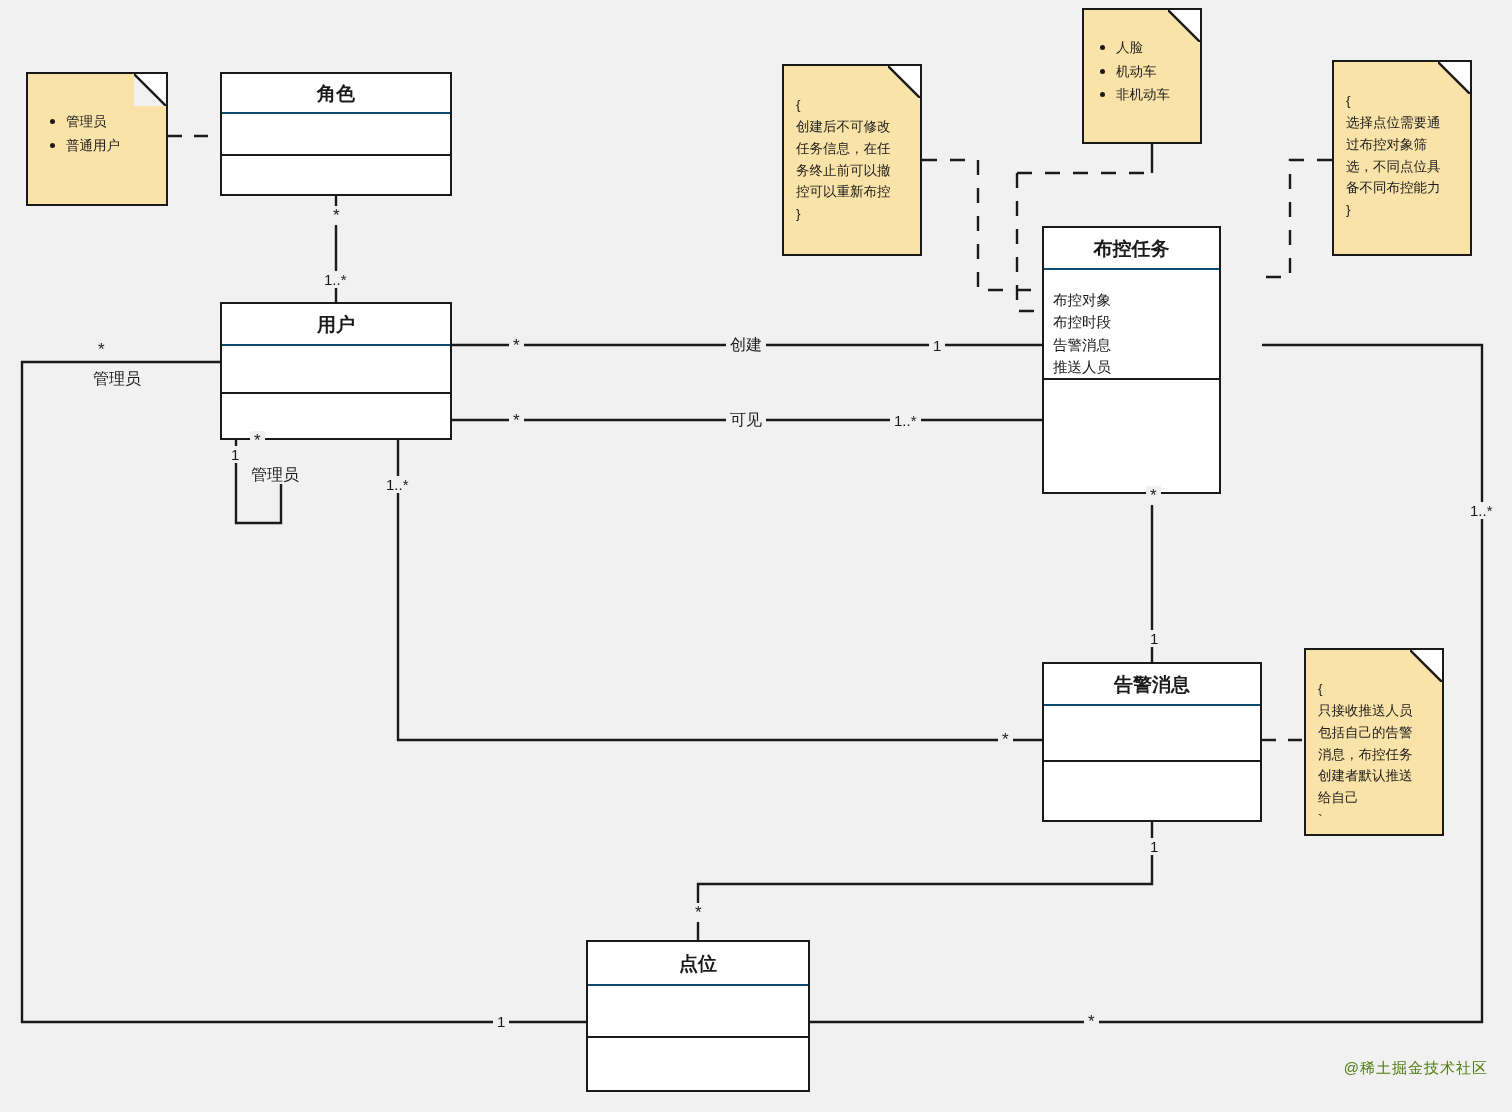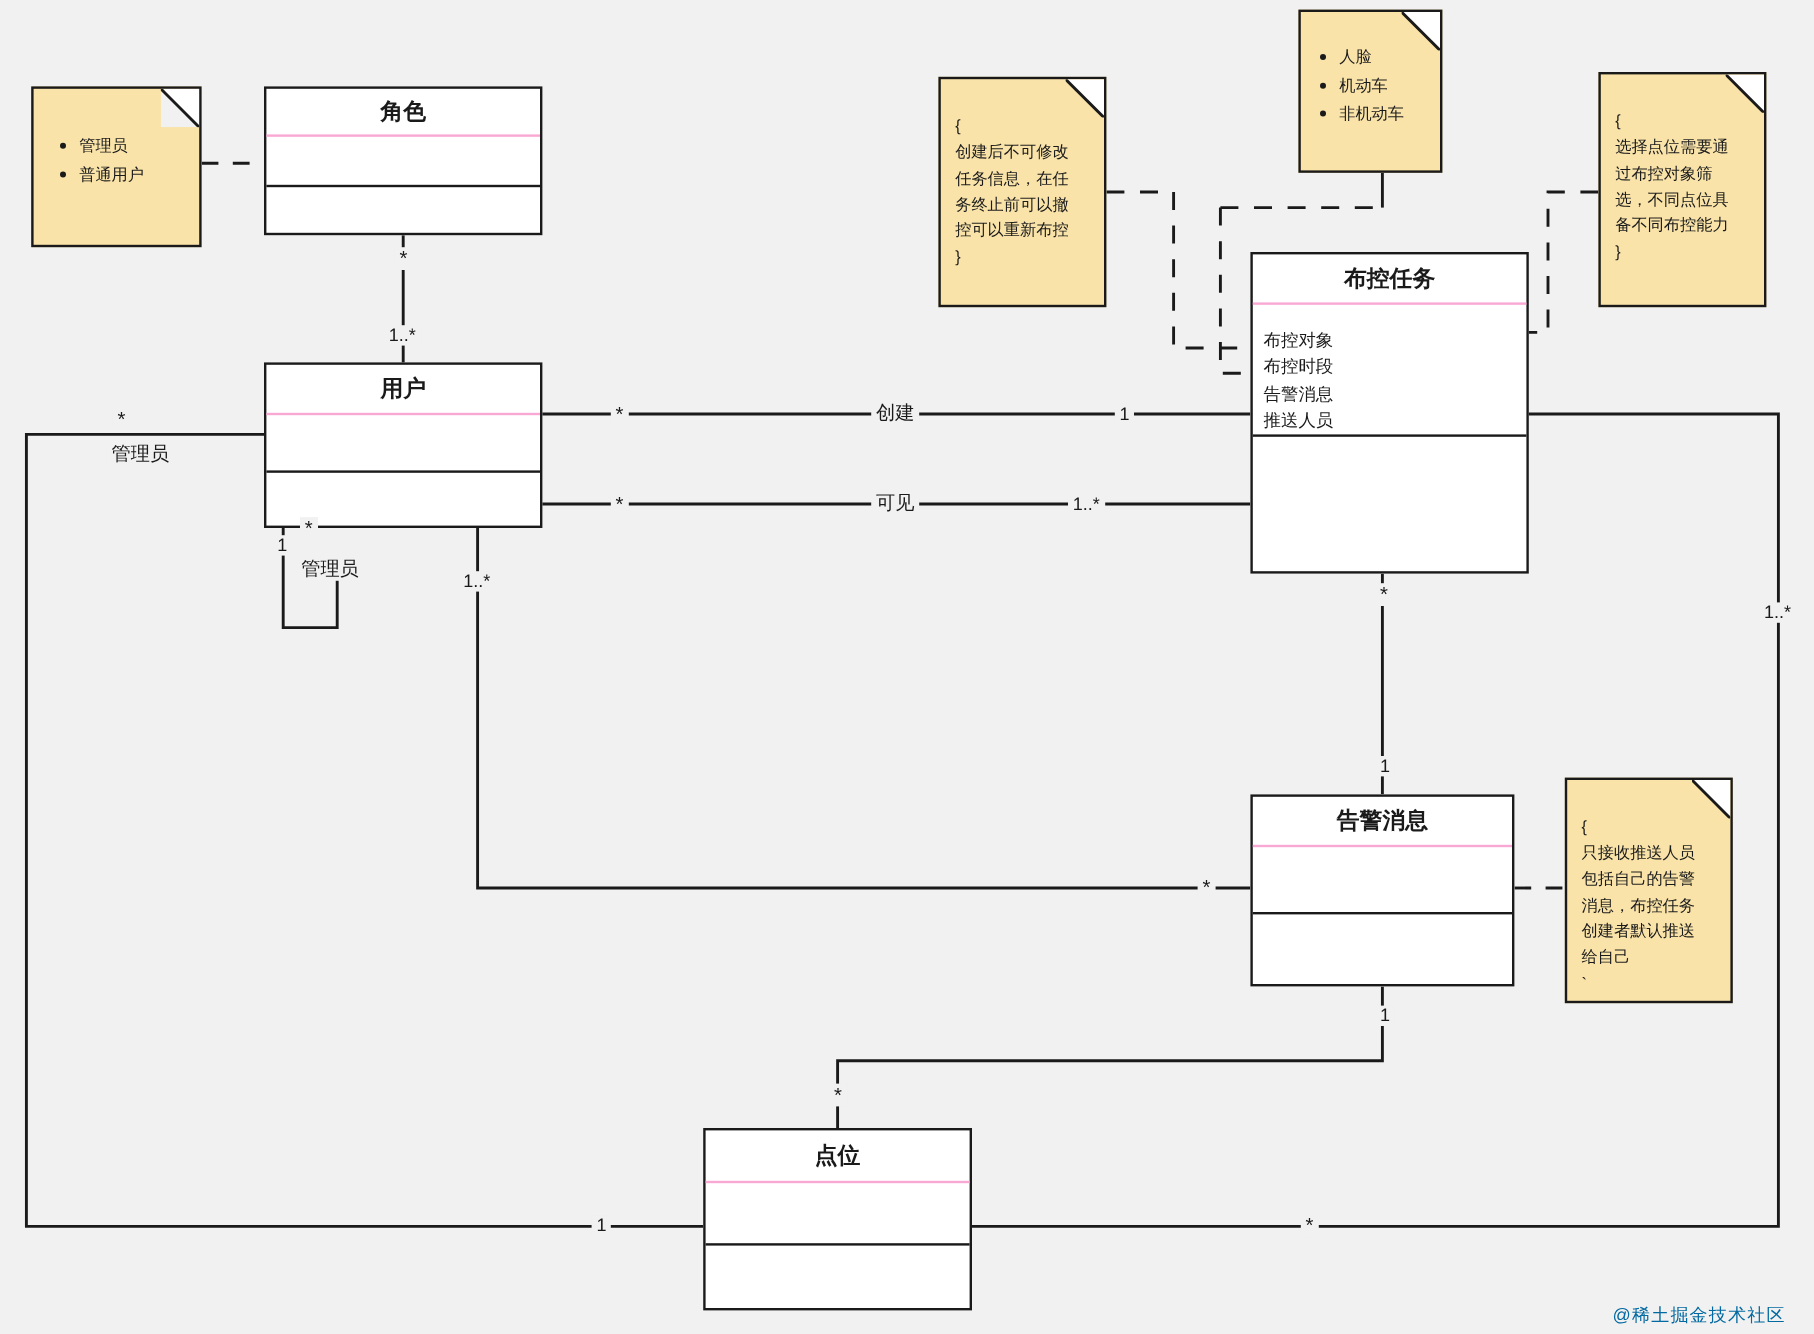--- a/index.html
+++ b/index.html
@@ -38,21 +38,21 @@
     flex-direction: column;
   }
   .uml-class .cls-name {
     text-align: center;
     font-size: 19px;
     font-weight: bold;
     line-height: 1;
     display: flex;
     align-items: center;
     justify-content: center;
-    border-bottom: 2px solid #f9a8d4;
+    border-bottom: 2px solid #0c4a6e;
     box-sizing: border-box;
   }
   .uml-class .cls-attrs {
     border-bottom: 2px solid #1a1a1a;
     box-sizing: border-box;
     padding: 19px 9px 4px 9px;
     font-size: 14.5px;
     line-height: 1.55;
     overflow: hidden;
   }
@@ -118,22 +118,22 @@
     font-size: 17px;
   }
   .edge-label.assoc {
     font-size: 16px;
   }
 
   
   #watermark {
     position: absolute;
     right: 24px;
-    bottom: 6px;
-    color: #0369a1;
+    bottom: 34px;
+    color: #4d7c0f;
     font-size: 15px;
     letter-spacing: 1px;
     user-select: none;
   }
 </style>
 </head>
 <body>
 
 <div id="canvas">
 
@@ -245,21 +245,21 @@
     <div class="cls-attrs" style="height:42px;"></div>
     <div class="cls-ops"></div>
   </div>
 
   <div class="uml-class" style="left:220px; top:302px; width:232px; height:138px;">
     <div class="cls-name" style="height:42px;">用户</div>
     <div class="cls-attrs" style="height:48px;"></div>
     <div class="cls-ops"></div>
   </div>
 
-  <div class="uml-class" style="left:1042px; top:210px; width:232px; height:268px;">
+  <div class="uml-class" style="left:1042px; top:226px; width:179px; height:268px;">
     <div class="cls-name" style="height:42px;">布控任务</div>
     <div class="cls-attrs" style="height:110px;">
       <div class="attr-line">布控对象</div>
       <div class="attr-line">布控时段</div>
       <div class="attr-line">告警消息</div>
       <div class="attr-line">推送人员</div>
     </div>
     <div class="cls-ops"></div>
   </div>
 

